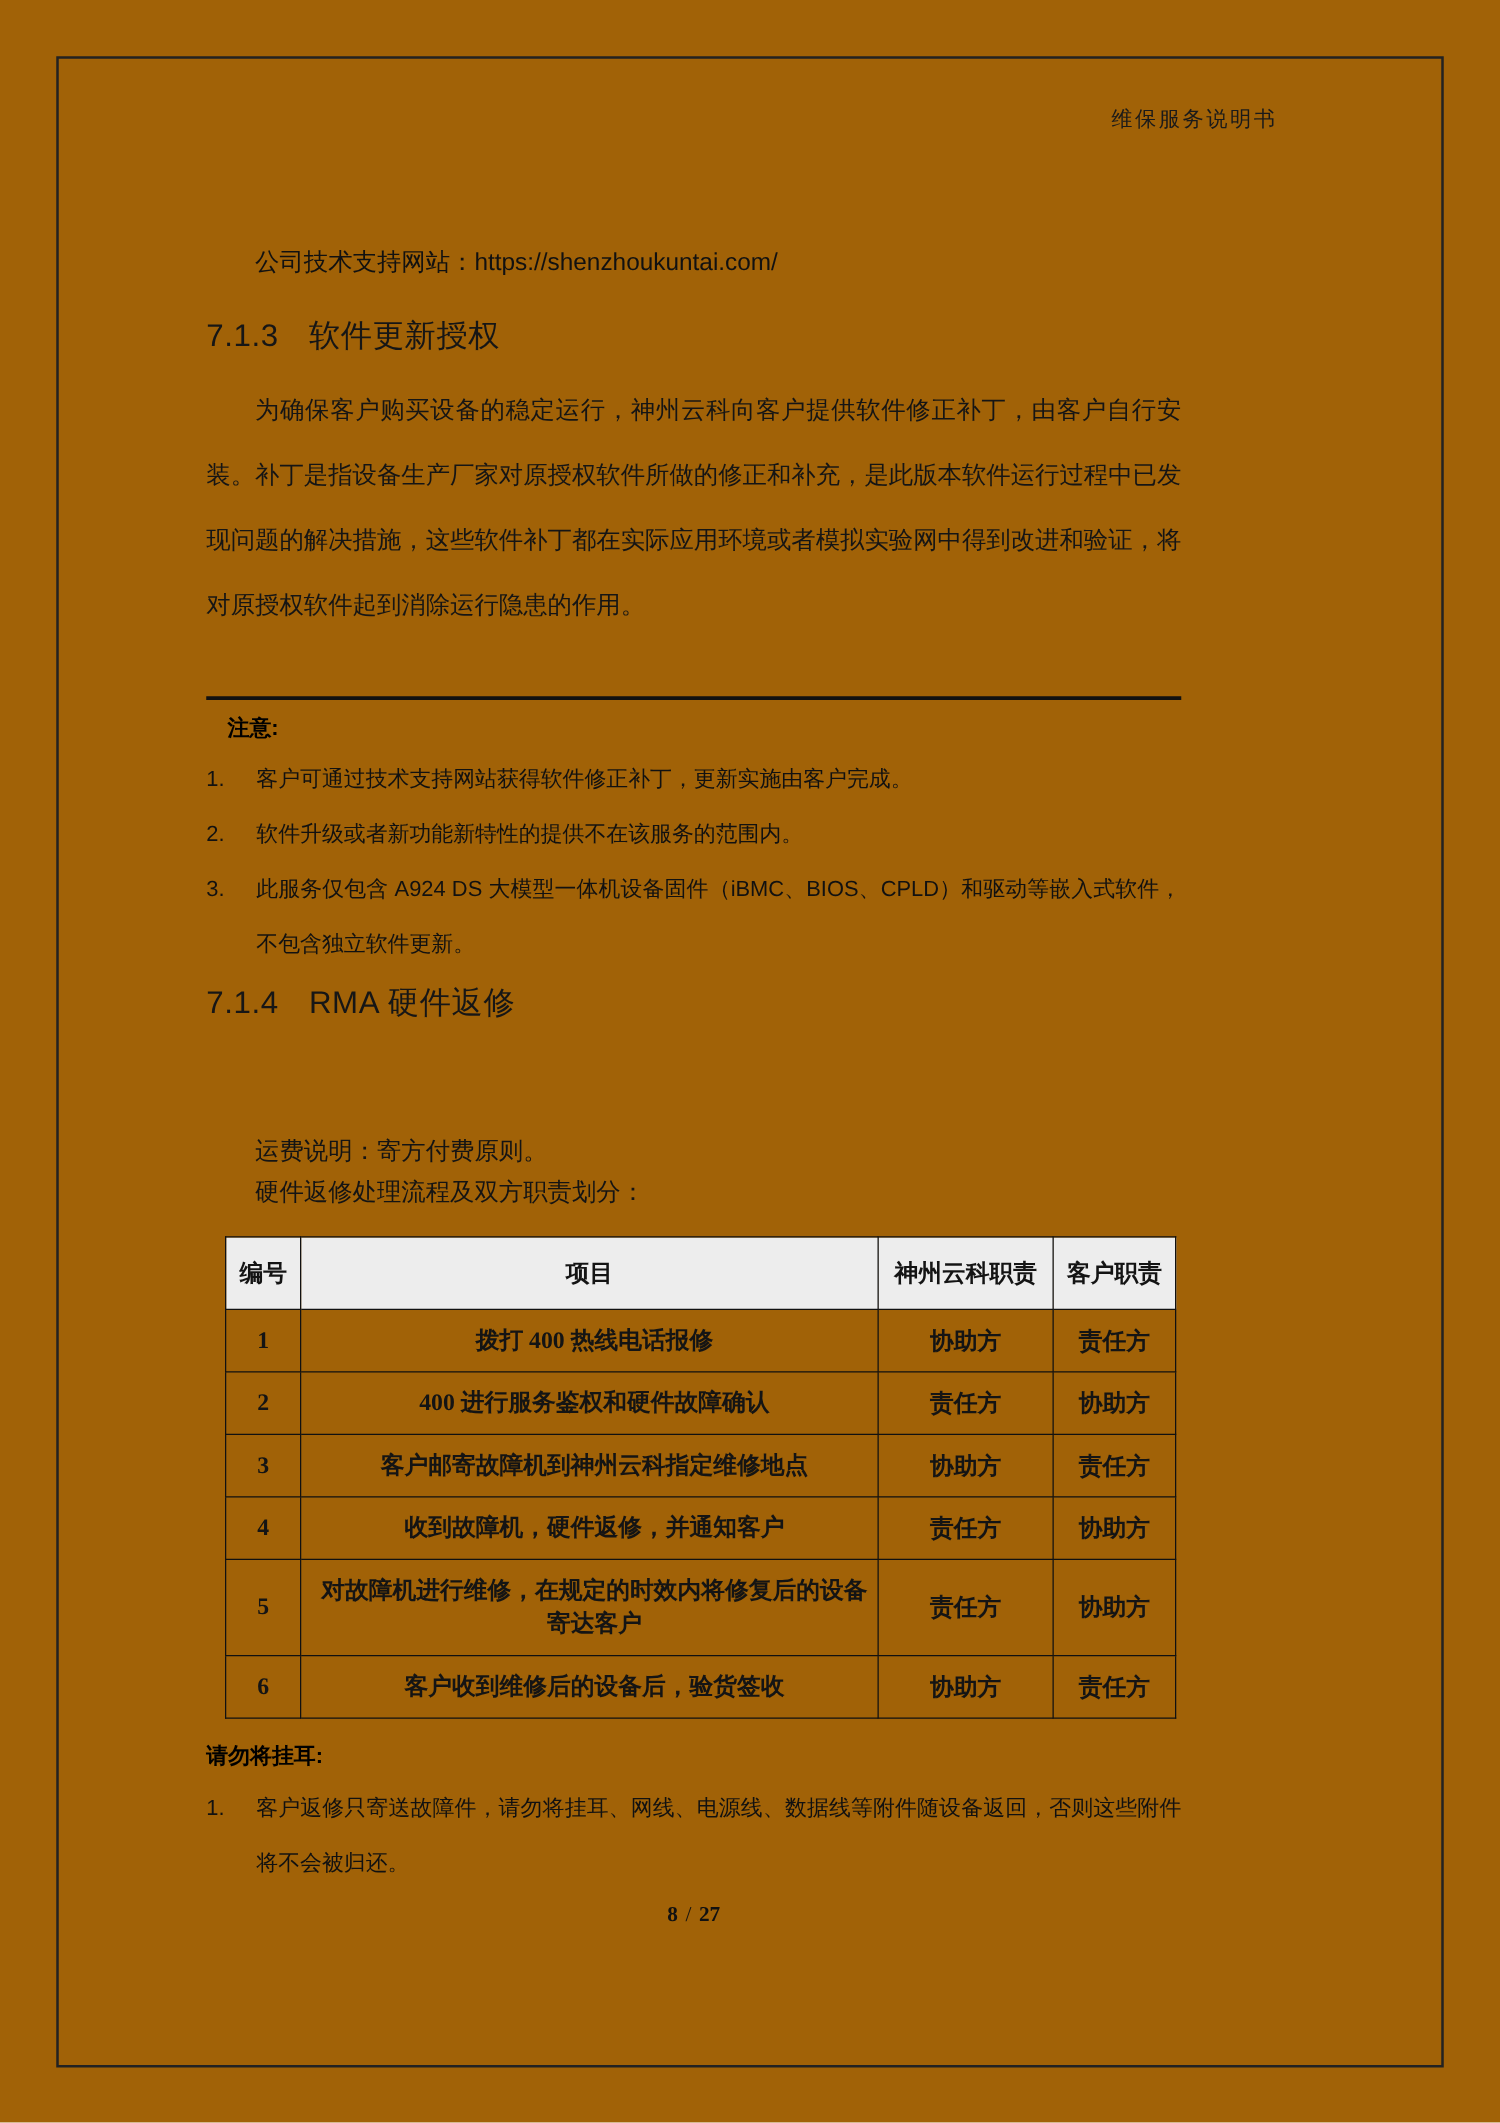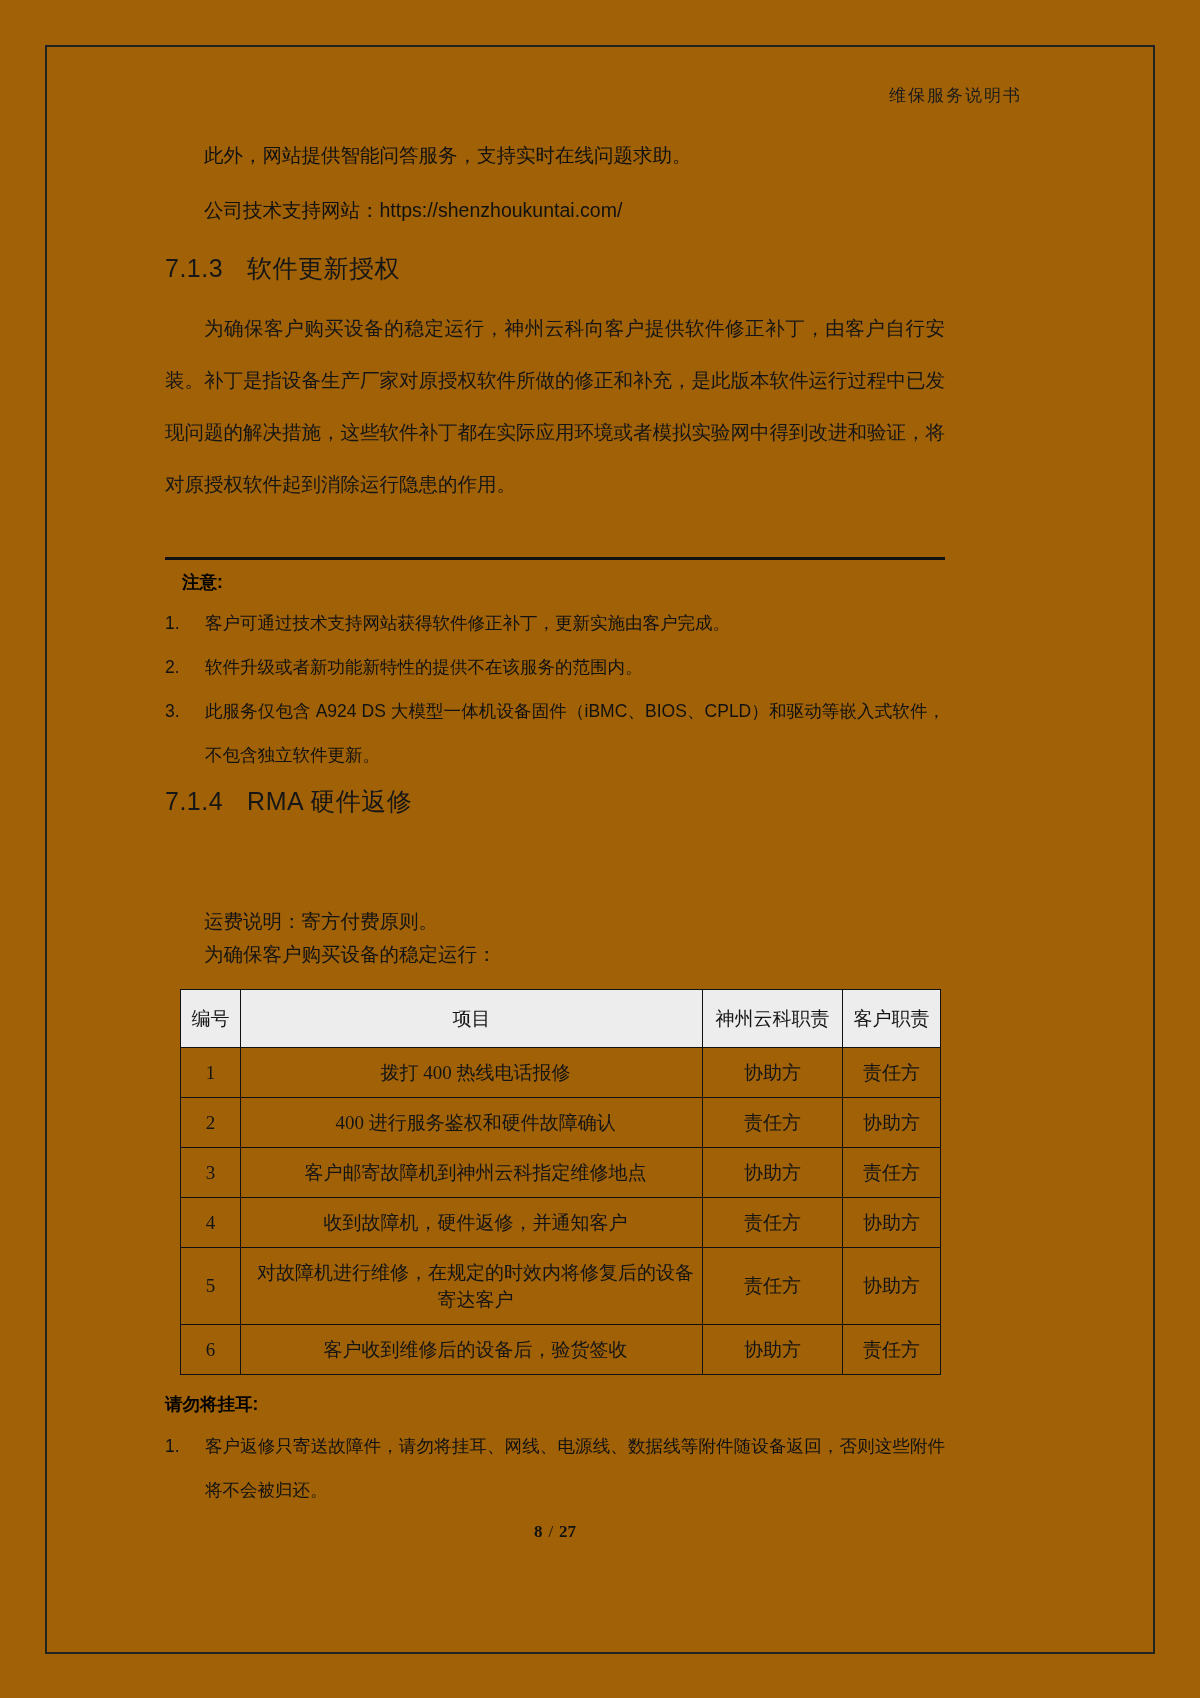--- a/index.html
+++ b/index.html
@@ -57,21 +57,21 @@
   table.rma{
     position:absolute;left:180px;top:989px;width:760px;
     border-collapse:collapse;table-layout:fixed;
     font-family:"Liberation Serif","DejaVu Serif",serif;
     font-size:19px;color:#141414;
   }
   table.rma th,table.rma td{
     border:1.5px solid #111;
     vertical-align:middle;text-align:center;
     padding:11px 6px;box-sizing:border-box;
-    font-weight:400;
+    font-weight:700;
   }
   table.rma thead th{height:58px;background:#ededed;}
   table.rma tbody tr{height:48px;}
   table.rma tbody tr.tall{height:58px;}
   table.rma td.item{text-align:center;padding-left:14px;line-height:27px;margin-left:36px;}
   .col-no{width:60px;}
   .col-item{width:462px;}
   .col-vendor{width:140px;}
   .col-cust{width:98px;}
 
@@ -84,21 +84,20 @@
   .footer .sep{font-weight:400;margin:0 6px;}
 </style>
 </head>
 <body>
 
 <div class="page">
   <div class="frame"></div>
 
   <div class="header-right">维保服务说明书</div>
 
-  <p class="abs sans body-line indent" style="top:142px;">此外，网站提供智能问答服务，支持实时在线问题求助。</p>
 
   <p class="abs sans body-line indent" style="top:197px;"><span>公司技术支持网站：</span><span>https://shenzhoukuntai.com/</span></p>
 
   <h2 class="abs sans heading" style="top:252px;"><span class="h-num">7.1.3</span><span class="h-title">软件更新授权</span></h2>
 
   <p class="abs sans para-flow" style="top:302px;">为确保客户购买设备的稳定运行，神州云科向客户提供软件修正补丁，由客户自行安装。补丁是指设备生产厂家对原授权软件所做的修正和补充，是此版本软件运行过程中已发现问题的解决措施，这些软件补丁都在实际应用环境或者模拟实验网中得到改进和验证，将对原授权软件起到消除运行隐患的作用。</p>
 
   <div class="abs rule" style="top:557px;"></div>
 
   <div class="abs sans note-label" style="top:570px;margin-left:17px;">注意:</div>
@@ -114,21 +113,21 @@
     </div>
     <div class="note-item">
       <span class="num">3.</span>
       <span class="txt">此服务仅包含 A924 DS 大模型一体机设备固件（iBMC、BIOS、CPLD）和驱动等嵌入式软件，不包含独立软件更新。</span>
     </div>
   </div>
 
   <h2 class="abs sans heading" style="top:785px;"><span class="h-num">7.1.4</span><span class="h-title">RMA 硬件返修</span></h2>
 
   <p class="abs serif-para" style="top:905px;">运费说明：寄方付费原则。</p>
-  <p class="abs serif-para" style="top:938px;">为确保客户购买设备的稳定运行：</p>
+  <p class="abs serif-para" style="top:938px;">硬件返修处理流程及双方职责划分：</p>
 
   <table class="rma">
     <colgroup>
       <col class="col-no">
         <col class="col-item">
         <col class="col-vendor">
         <col class="col-cust">
     </colgroup>
     <thead>
       <tr>

